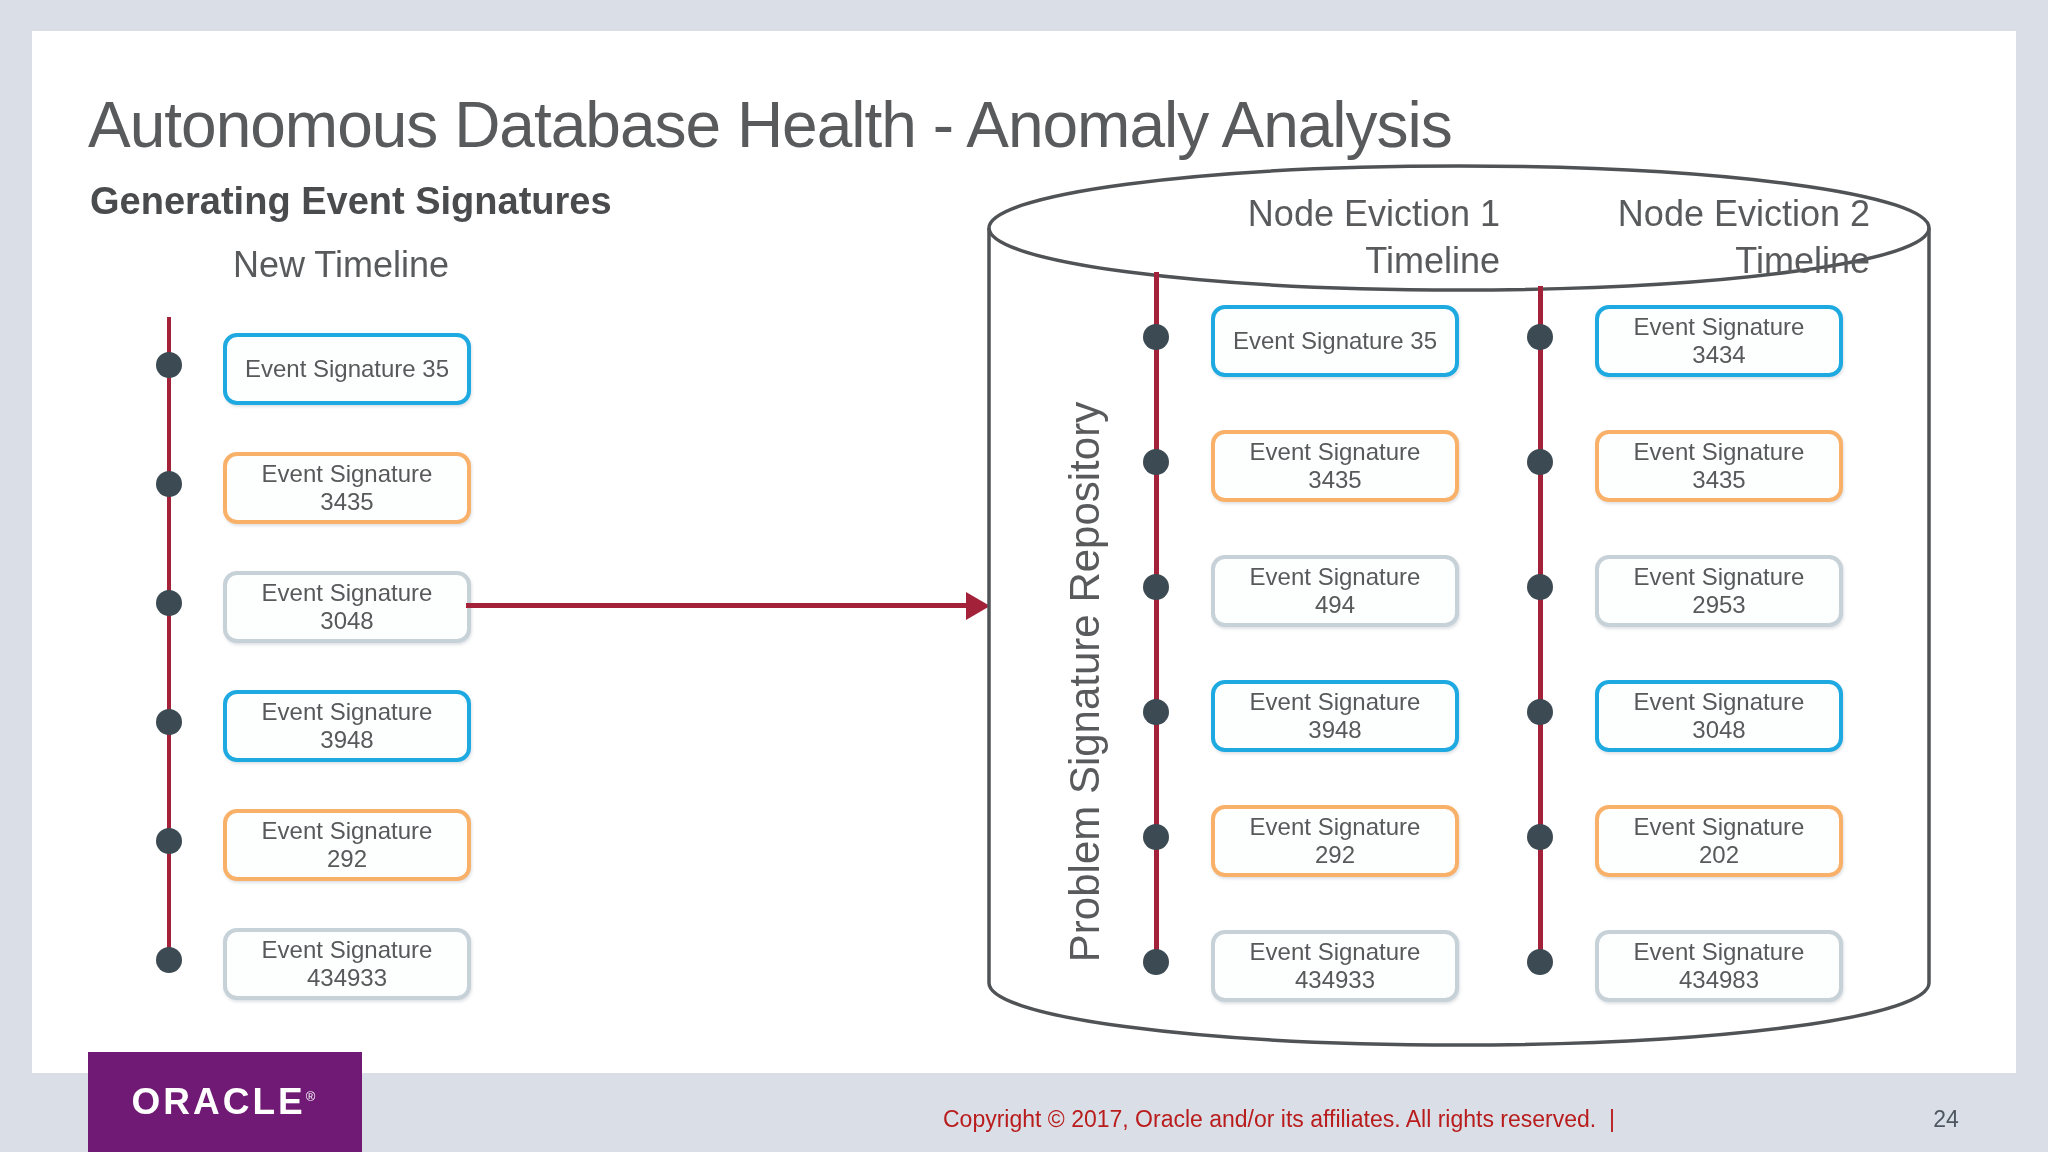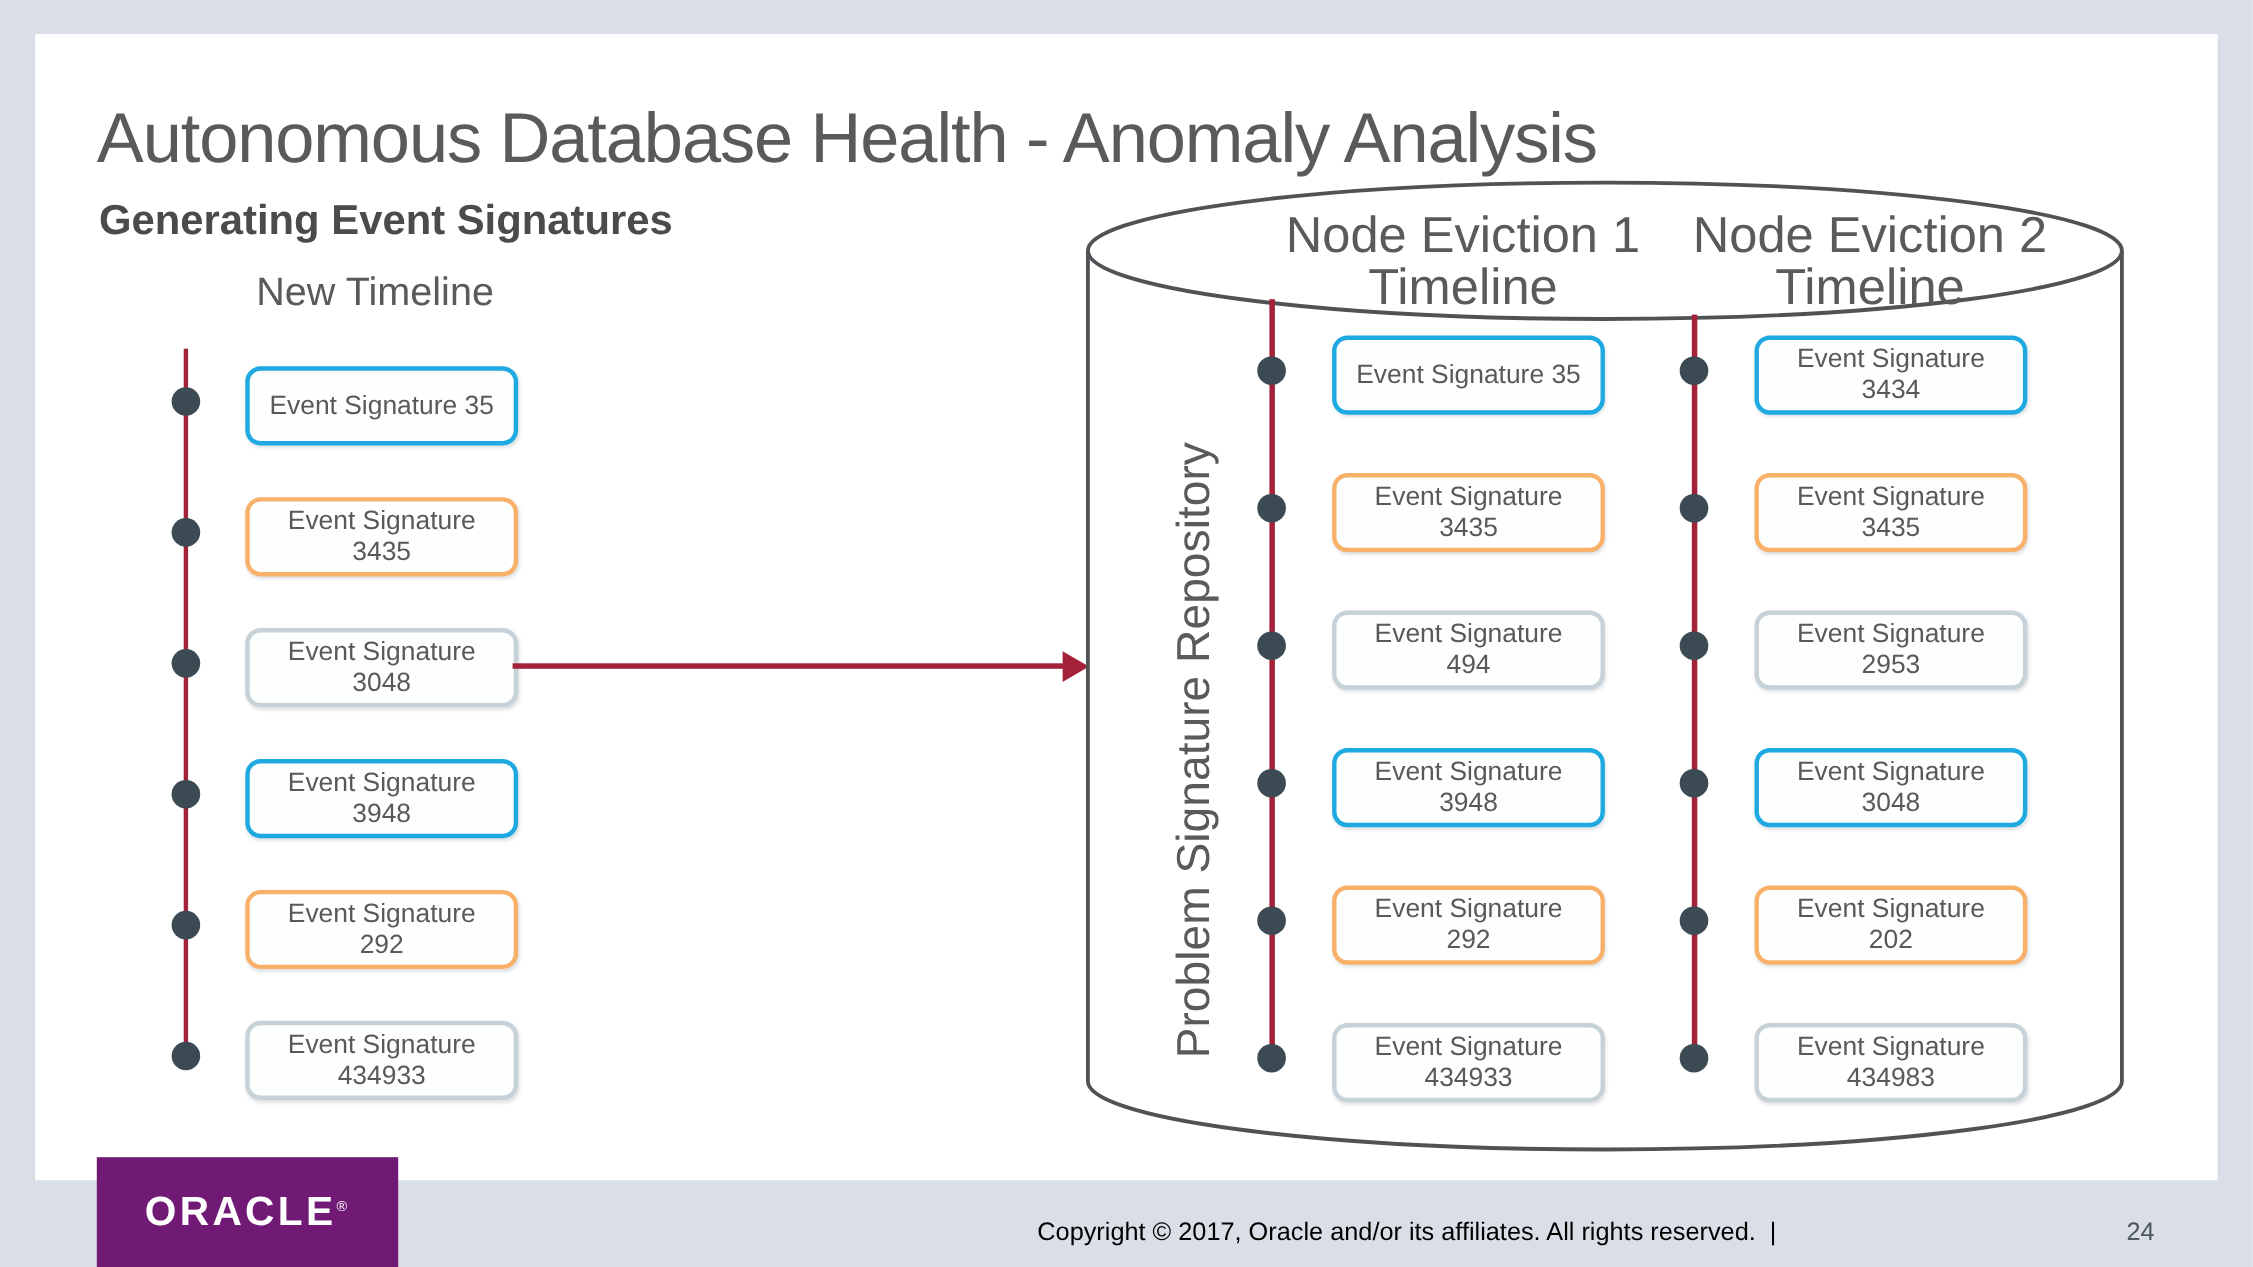--- a/index.html
+++ b/index.html
@@ -39,38 +39,38 @@
     position:absolute;left:515px;top:506px;
     font-size:37px;line-height:49px;color:#595a5c;white-space:nowrap;
   }
   .arrow-bar{position:absolute;left:466px;top:603px;width:502px;height:5px;background:#a32239;}
   .arrow-head{
     position:absolute;left:966px;top:592px;width:0;height:0;
     border-left:24px solid #a32239;border-top:14px solid transparent;border-bottom:14px solid transparent;
   }
   .tl-header{
     position:absolute;top:190px;width:340px;
-    text-align:center;font-size:46px;line-height:47px;color:#595a5c;white-space:nowrap;
+    text-align:right;font-size:36px;line-height:47px;color:#595a5c;white-space:nowrap;
   }
   .repo-label{
     position:absolute;left:1085px;top:682px;
     transform:translate(-50%,-50%) rotate(-90deg);
     font-size:42px;color:#595a5c;white-space:nowrap;
   }
   .oracle-box{
     position:absolute;left:88px;top:1052px;width:274px;height:100px;
     background:#701a75;display:flex;align-items:center;justify-content:center;
   }
   .oracle-text{
     color:#ffffff;font-size:37px;font-weight:bold;letter-spacing:3px;white-space:nowrap;
   }
   .oracle-reg{font-size:13px;vertical-align:super;font-weight:normal;}
   .copyright{
     position:absolute;left:943px;top:1106px;
-    font-size:23px;color:#000000;white-space:pre;
+    font-size:23px;color:#b91c1c;white-space:pre;
   }
   .page-number{
     position:absolute;left:1926px;top:1106px;width:40px;text-align:center;
     font-size:23px;color:#4e5660;
   }
   svg.cyl{position:absolute;left:0;top:0;pointer-events:none;}
 </style>
 </head>
 <body>
 

